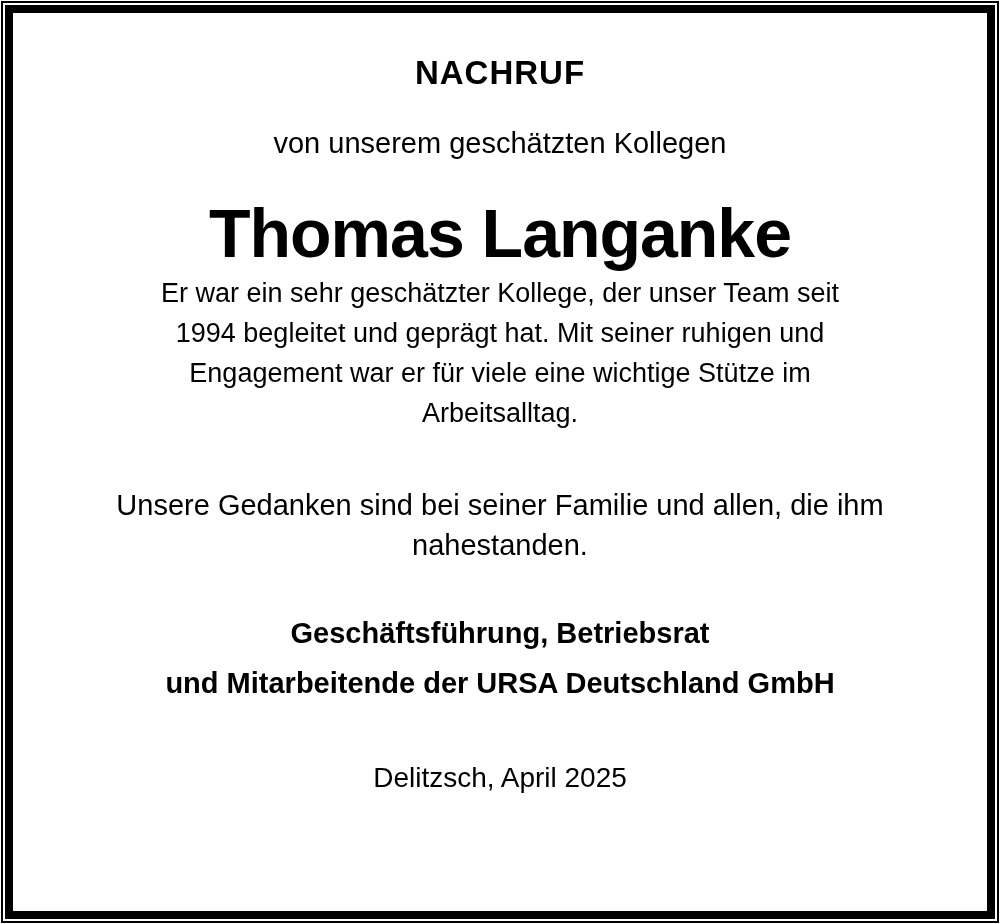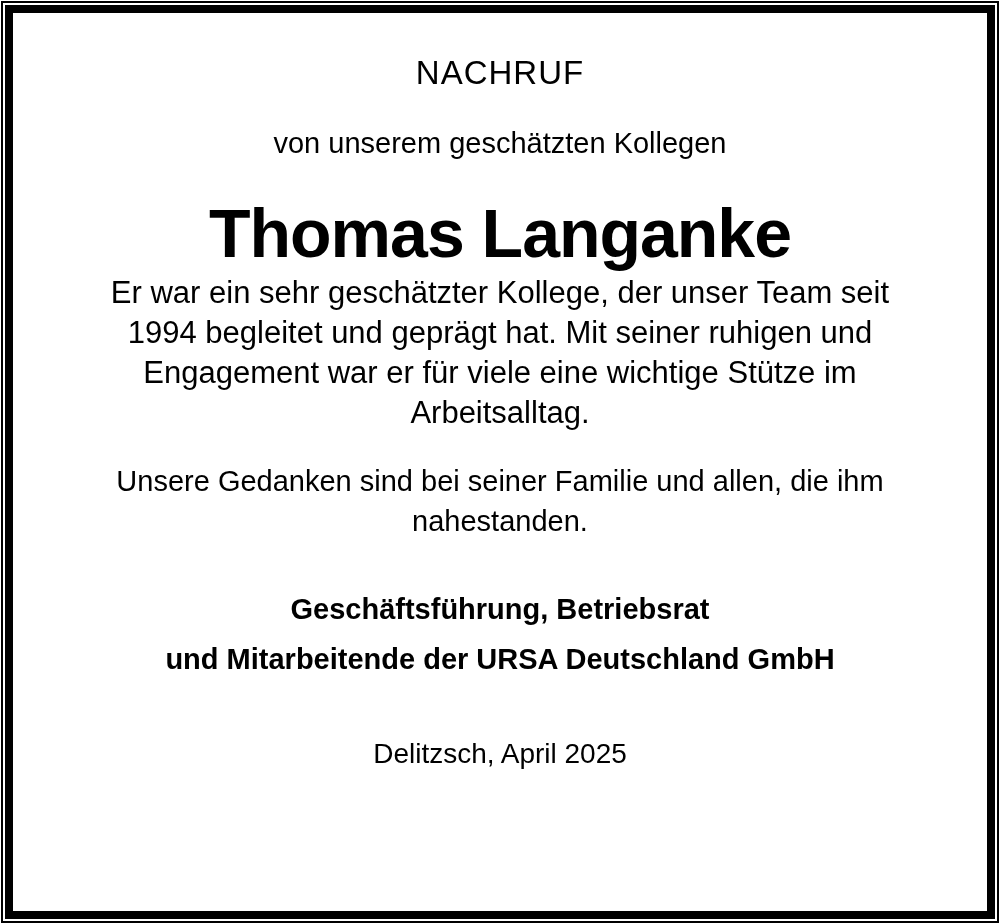--- a/index.html
+++ b/index.html
@@ -26,41 +26,41 @@
   }
   .content {
     width: 100%;
     height: 100%;
     box-sizing: border-box;
     padding-top: 45px;
     text-align: center;
   }
   .notice-title {
     font-size: 33px;
-    font-weight: normal;
+    font-weight: bold;
     letter-spacing: 1px;
     line-height: 30px;
     margin-bottom: 35px;
     text-align: center;
   }
   .intro {
     font-size: 29px;
     line-height: 40px;
     margin-bottom: 30px;
   }
   .deceased-name {
     font-size: 68px;
     font-weight: bold;
     line-height: 80px;
     letter-spacing: -1px;
   }
   .tribute {
-    font-size: 31px;
+    font-size: 27px;
     line-height: 40px;
-    margin-bottom: 28px;
+    margin-bottom: 52px;
   }
   .condolence {
     font-size: 29px;
     line-height: 40px;
     margin-bottom: 48px;
   }
   .signature {
     font-size: 29px;
     font-weight: bold;
     line-height: 40px;

